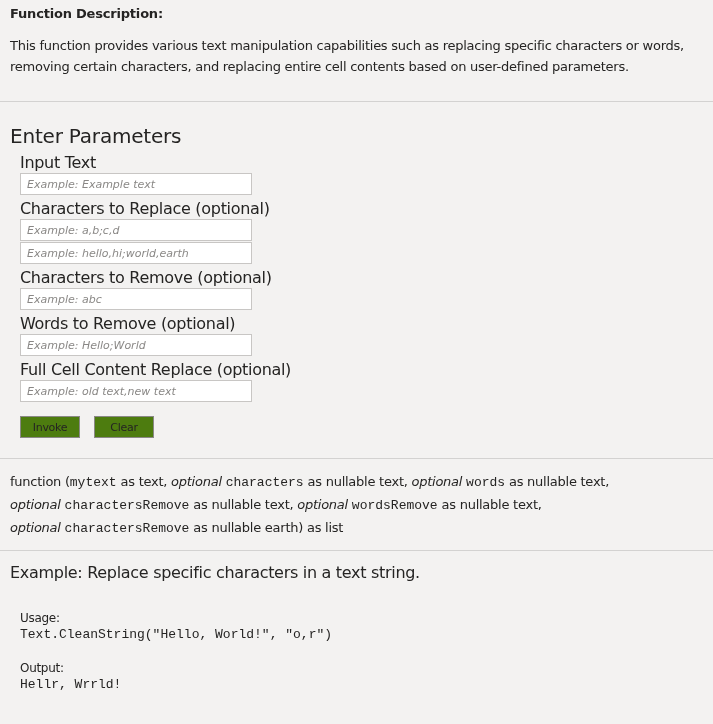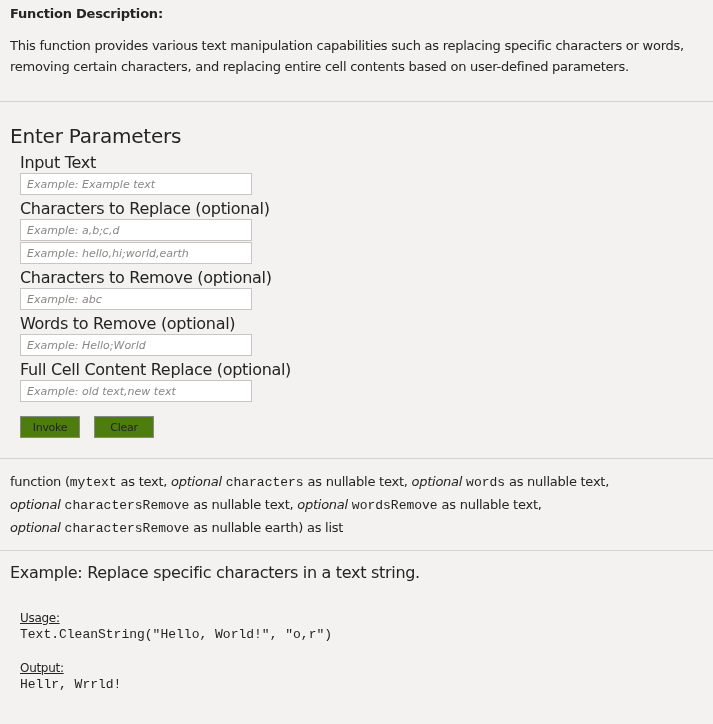--- a/index.html
+++ b/index.html
@@ -35,21 +35,21 @@
       font-size: 11px; color: #252423; padding: 0; cursor: pointer;
       letter-spacing: -0.3px;
     }
     .btn-clear { width: 60px; }
     .signature { padding: 12px 10px 10px 10px; font-size: 13px; line-height: 22px; letter-spacing: -0.25px; }
     .signature code { font-family: "Liberation Mono", "DejaVu Sans Mono", monospace; font-size: 13px; letter-spacing: 0; }
     .signature em { font-style: italic; }
     .example { padding: 12px 10px 10px 10px; }
     .example-title { font-size: 16px; margin: 0 0 28px 0; letter-spacing: -0.3px; }
     .ex-block { padding-left: 10px; }
-    .ex-label { font-size: 12px; line-height: 16px; letter-spacing: -0.3px; text-decoration: underline; }
+    .ex-label { font-size: 12px; line-height: 16px; letter-spacing: -0.3px; }
     .ex-code { font-family: "Liberation Mono", "DejaVu Sans Mono", monospace; font-size: 13px; line-height: 18px; }
     .ex-gap { height: 16px; }
   </style>
 </head>
 <body>
 
 <div class="section desc">
   <div class="desc-title">Function Description:</div>
   <div class="desc-text">This function provides various text manipulation capabilities such as replacing specific characters or words, removing certain characters, and replacing entire cell contents based on user-defined parameters.</div>
 </div>

